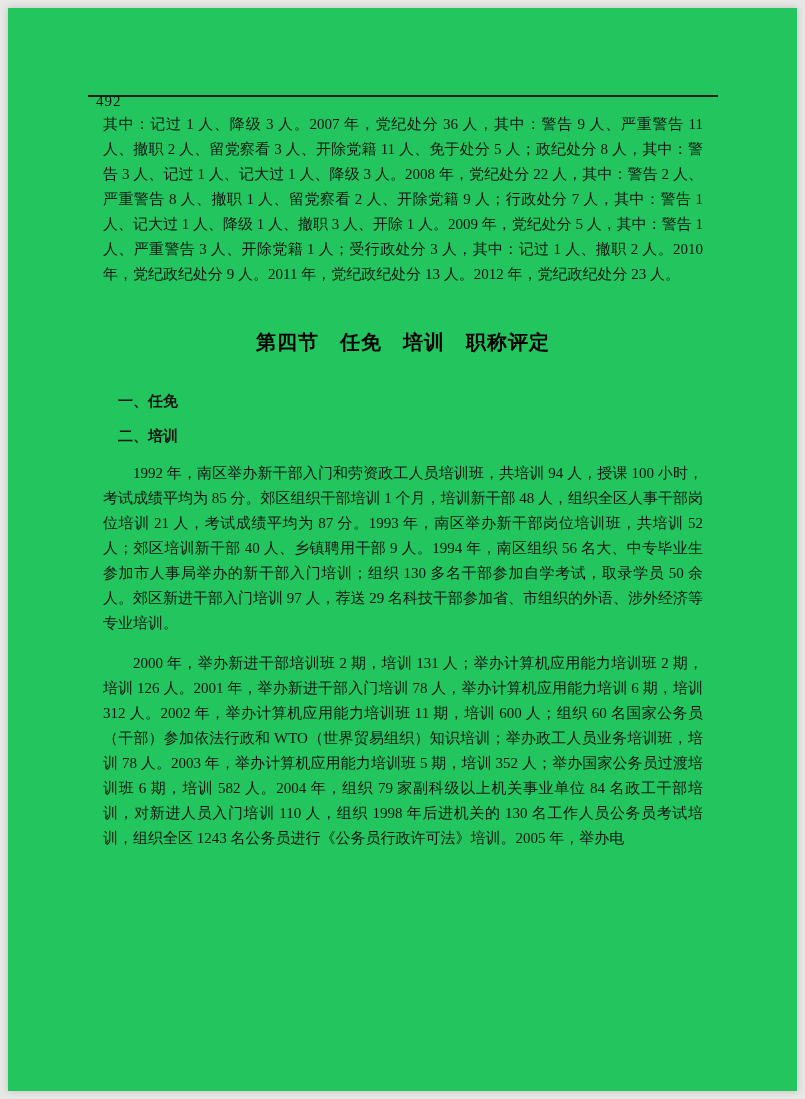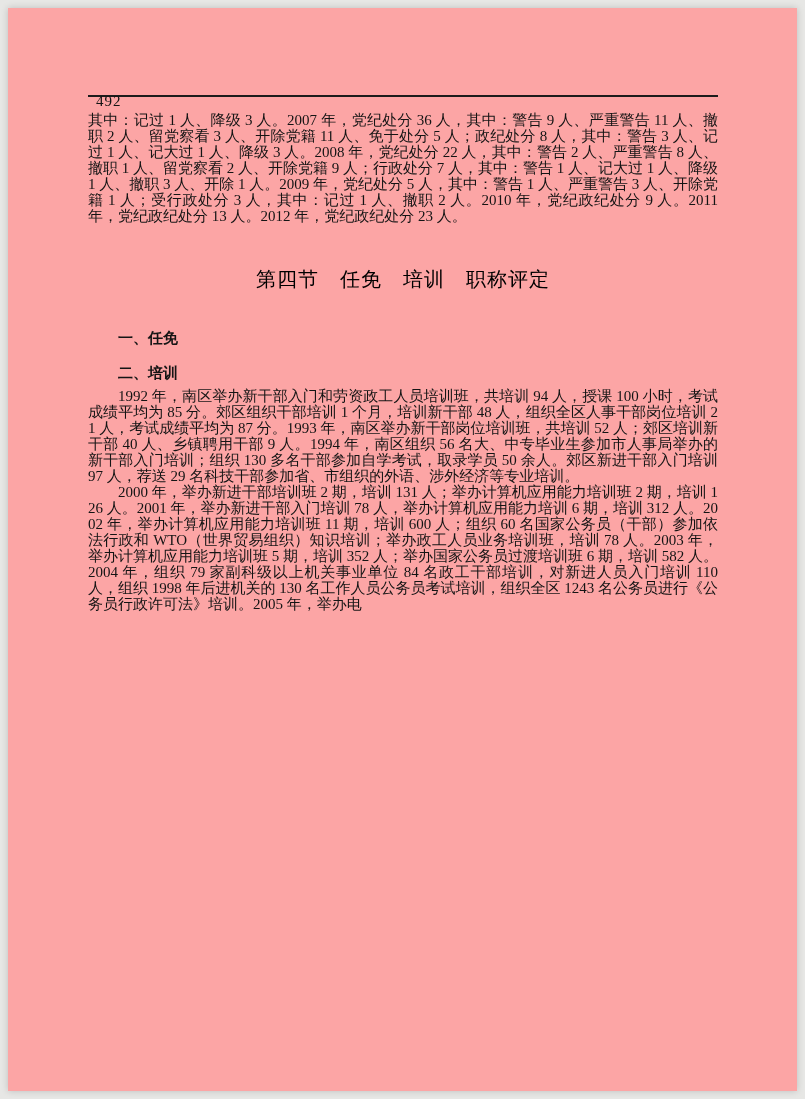--- a/index.html
+++ b/index.html
@@ -14,21 +14,21 @@
     font-family: "Liberation Serif", "DejaVu Serif", serif;
     color: #141414;
     overflow: hidden;
   }
   .page {
     position: absolute;
     left: 8px;
     top: 8px;
     width: 789px;
     height: 1083px;
-    background: #fca5a5;
+    background: #22c55e;
     box-shadow: 0 0 7px rgba(0,0,0,0.18);
   }
   .content {
     position: absolute;
     left: 80px;   
     top: 82px;
     width: 630px;
   }
   .running-head {
     position: relative;
@@ -44,37 +44,37 @@
     letter-spacing: 1px;
   }
   .book-title {
     display: block;
     text-align: center;
     font-family: "Liberation Sans", "DejaVu Sans", sans-serif;
     font-weight: bold;
     letter-spacing: 1px;
   }
   .para {
-    margin: 0;
+    margin: 15px;
     font-size: 15px;
-    line-height: 16px;
+    line-height: 25px;
     text-align: justify;
     text-indent: 2em;
     word-break: break-all;
   }
   .para.first {
     text-indent: 0;
     margin-top: 15px;
   }
   .section-title {
     margin: 42px 0 36px;
     text-align: center;
     font-family: "Liberation Sans", "DejaVu Sans", sans-serif;
     font-size: 20px;
-    font-weight: normal;
+    font-weight: bold;
     color: #000;
     letter-spacing: 1px;
   }
   .sub-heading {
     margin: 16px 0 5px;
     font-family: "Liberation Sans", "DejaVu Sans", sans-serif;
     font-size: 15px;
     font-weight: bold;
     text-indent: 2em;
   }

